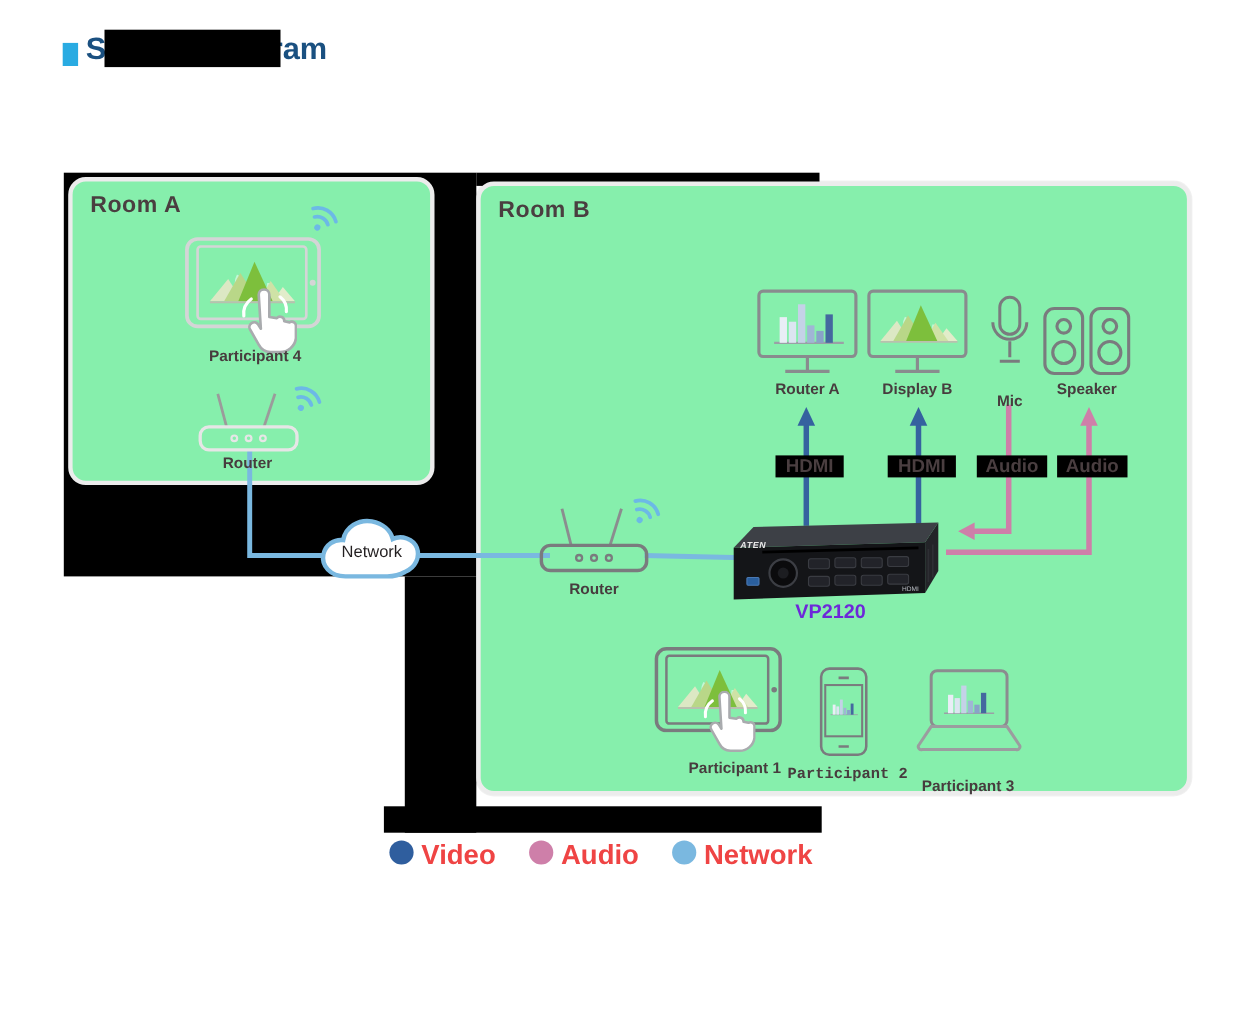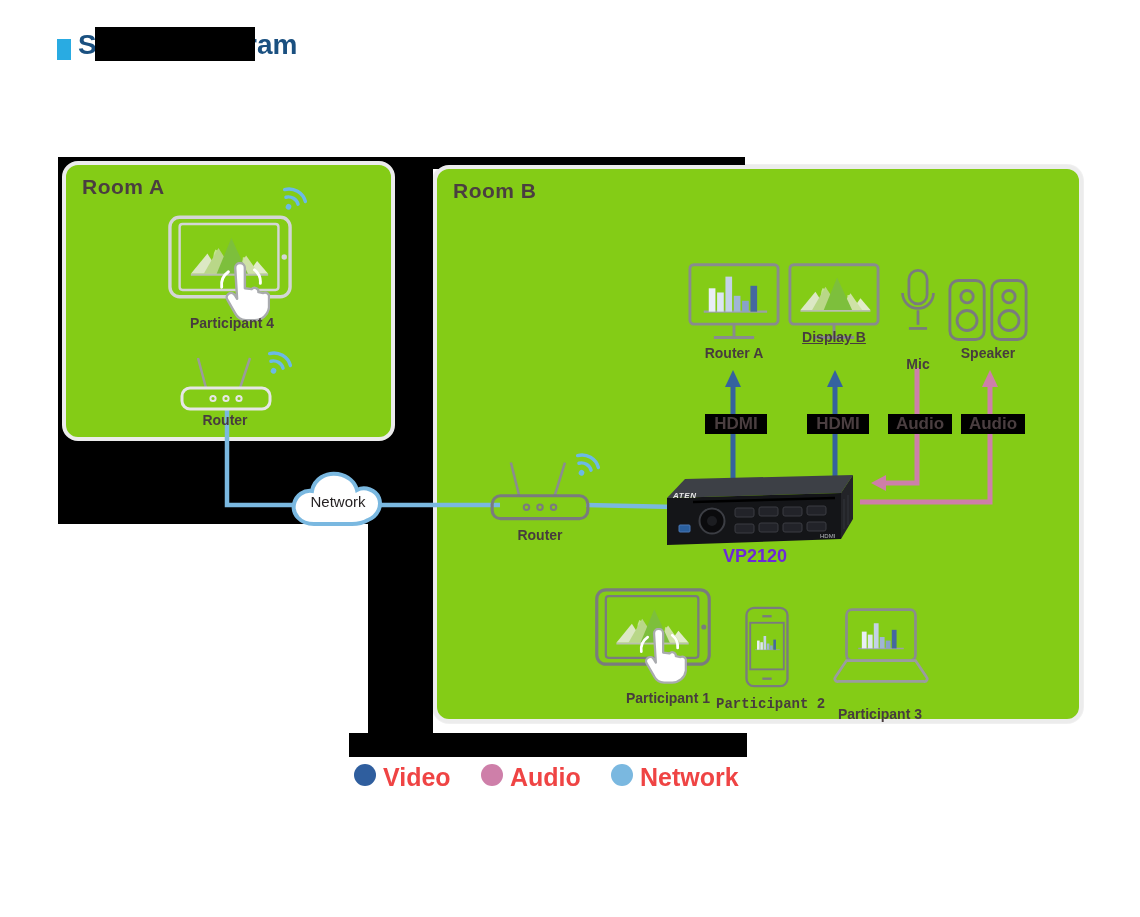--- a/index.html
+++ b/index.html
@@ -1,20 +1,20 @@
 <!DOCTYPE html>
 <html><head>
 <meta charset="utf-8">
 <style>
   html,body{margin:0;padding:0;background:#fff;}
   .canvas{position:relative;width:1140px;height:917px;background:#fff;overflow:hidden;
           font-family:"Liberation Sans", sans-serif;}
   .abs{position:absolute;}
   .blk{position:absolute;background:#000;z-index:0;}
-  .room{position:absolute;background:#84cc16;border:4px solid #ececec;border-radius:16px;
+  .room{position:absolute;background:#86efac;border:4px solid #ececec;border-radius:16px;
         box-sizing:border-box;z-index:1;box-shadow:0 0 0 1px rgba(0,0,0,.06);}
   .room-label{position:absolute;left:16px;top:10px;font-size:21px;font-weight:bold;
         color:#4a3e40;letter-spacing:.5px;}
   .itm-label{position:absolute;color:#473c3e;font-size:14px;font-weight:bold;
         text-align:center;z-index:4;white-space:nowrap;}
   .line-label{position:absolute;color:#4a3e40;font-size:17px;font-weight:bold;text-align:center;
         z-index:4;background:#000;padding:0 3px;white-space:nowrap;}
   .icon{position:absolute;z-index:3;}
   svg{display:block;}
   .title-bullet{position:absolute;left:57px;top:39px;width:14px;height:21px;z-index:1;}
@@ -182,21 +182,21 @@
     <svg width="80" height="64" viewBox="0 0 84 66">
       <rect x="2" y="2" width="36" height="62" rx="9" fill="none" stroke="#7a7b7e" stroke-width="3"></rect>
       <rect x="46" y="2" width="36" height="62" rx="9" fill="none" stroke="#7a7b7e" stroke-width="3"></rect>
       <circle cx="20" cy="19" r="6.5" fill="none" stroke="#7a7b7e" stroke-width="3"></circle>
       <circle cx="64" cy="19" r="6.5" fill="none" stroke="#7a7b7e" stroke-width="3"></circle>
       <circle cx="20" cy="44" r="10.5" fill="none" stroke="#7a7b7e" stroke-width="3"></circle>
       <circle cx="64" cy="44" r="10.5" fill="none" stroke="#7a7b7e" stroke-width="3"></circle>
     </svg>
   </div>
   <div class="itm-label" style="left:688px;top:345px;width:92px;">Router A</div>
-  <div class="itm-label" style="left:788px;top:329px;width:92px;text-decoration:underline;">Display B</div>
+  <div class="itm-label" style="left:788px;top:345px;width:92px;">Display B</div>
   <div class="itm-label" style="left:898px;top:345px;width:40px;margin-top:11px;">Mic</div>
   <div class="itm-label" style="left:944px;top:345px;width:88px;">Speaker</div>
 
   <div class="line-label" style="left:705px;top:414px;width:56px;">HDMI</div>
   <div class="line-label" style="left:807px;top:414px;width:56px;">HDMI</div>
   <div class="line-label" style="left:888px;top:414px;width:58px;">Audio</div>
   <div class="line-label" style="left:961px;top:414px;width:58px;">Audio</div>
 
   <div class="icon" style="left:655px;top:465px;">
     <svg width="210" height="85" viewBox="0 0 210 85">

